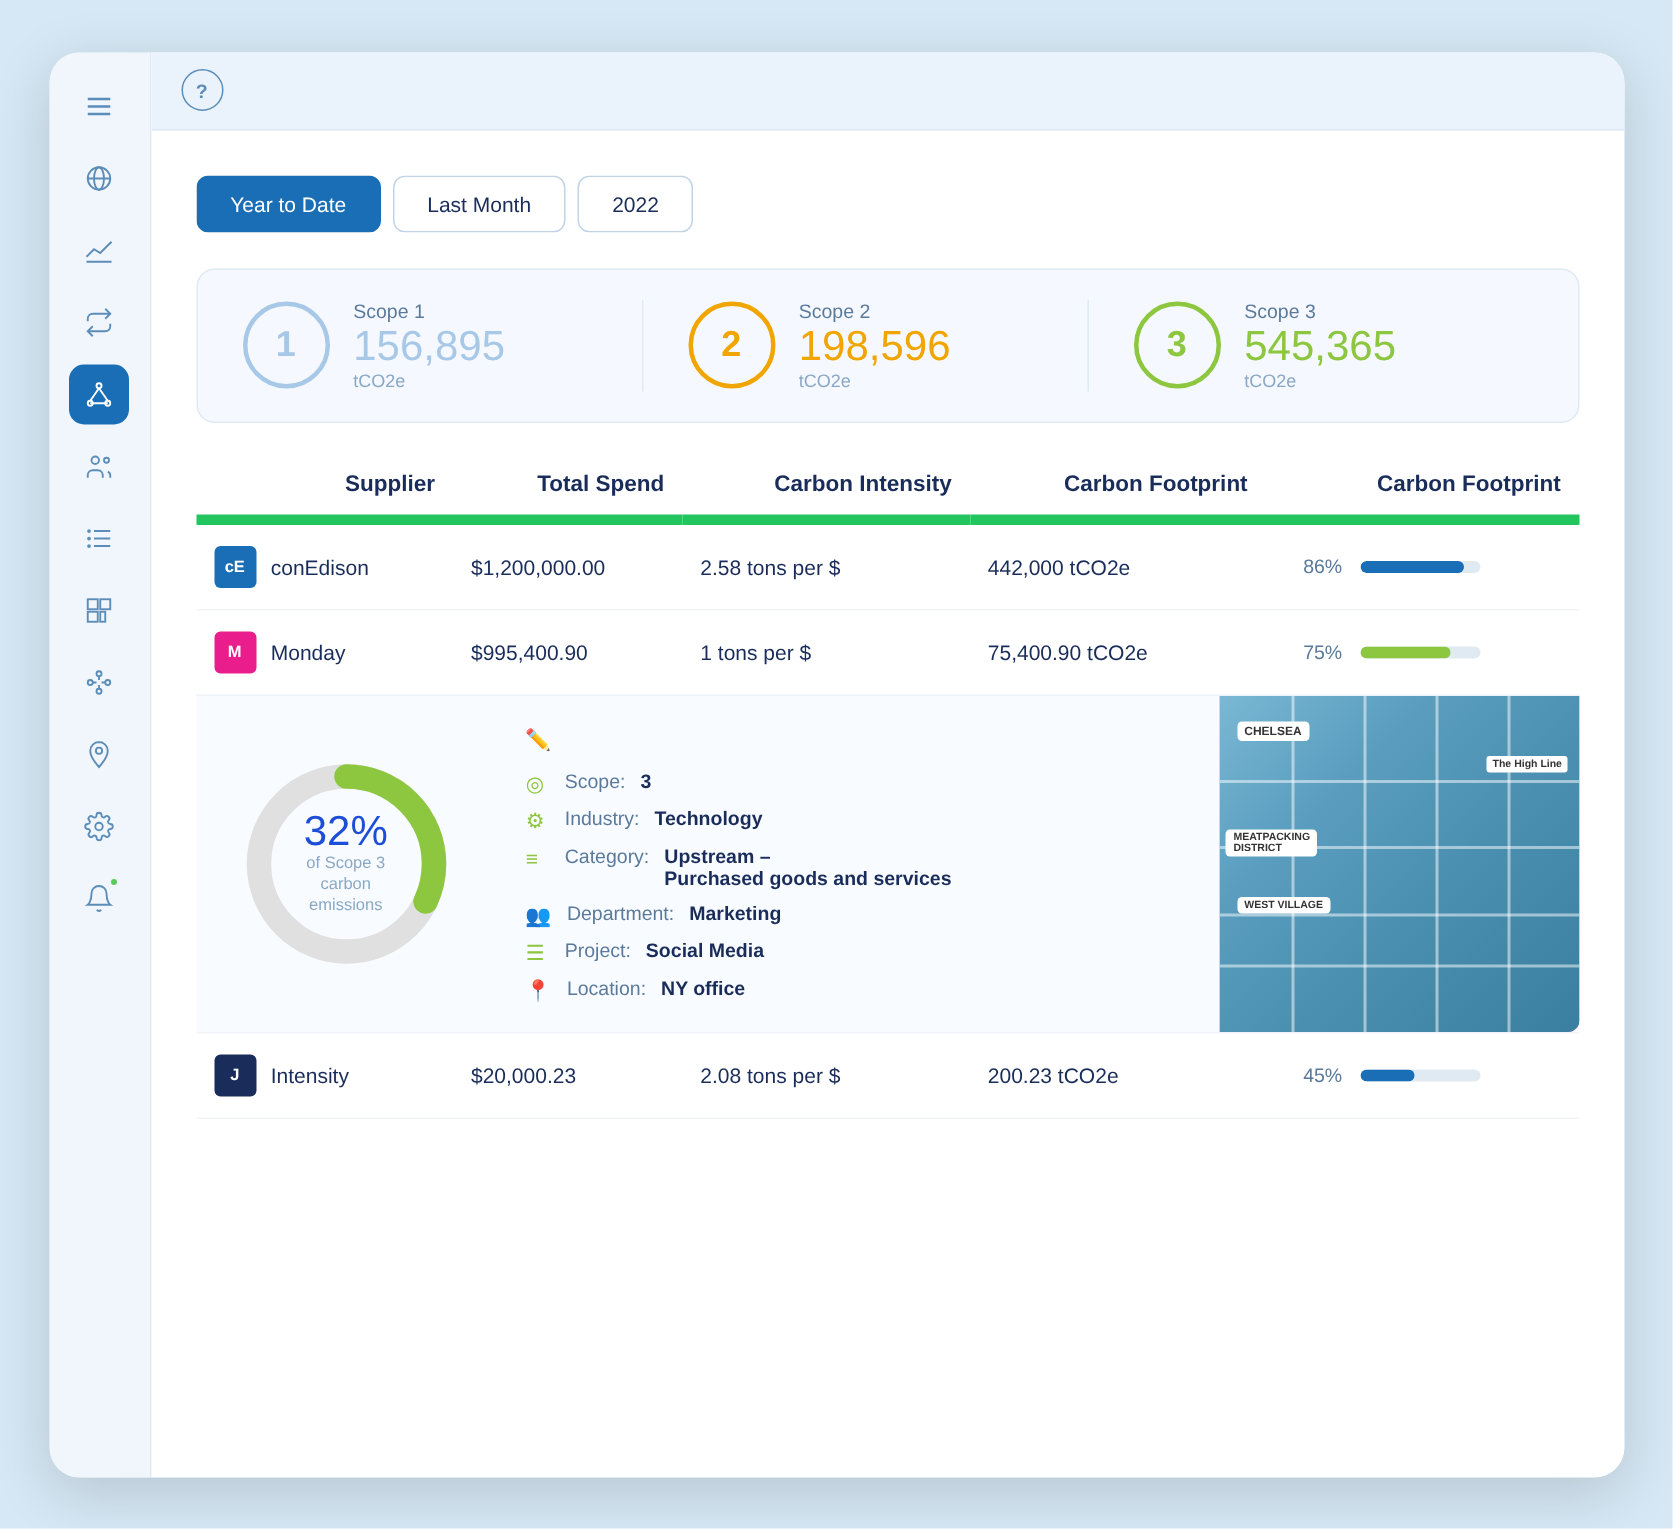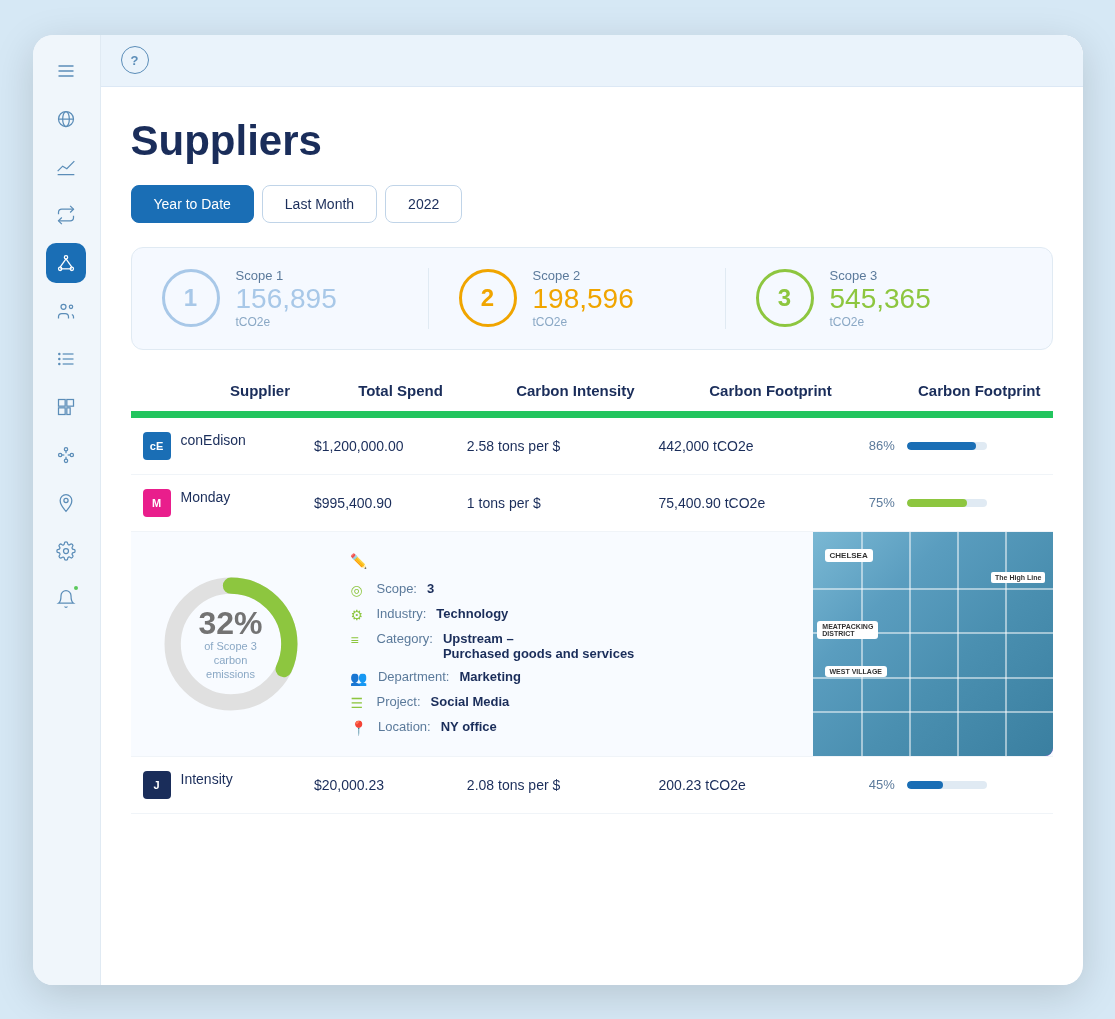--- a/index.html
+++ b/index.html
@@ -205,20 +205,21 @@
     }
     .suppliers-table td {
       padding: 14px 12px;
       font-size: 14px;
       color: #1a2d5a;
       border-bottom: 1px solid #f0f4f8;
       vertical-align: middle;
     }
     .supplier-name-cell {
       display: flex;
+      align-items: center;
       gap: 10px;
     }
     .supplier-logo {
       width: 28px;
       height: 28px;
       border-radius: 4px;
       display: flex;
       align-items: center;
       justify-content: center;
       font-size: 12px;
@@ -278,23 +279,23 @@
       transform: rotate(-90deg);
     }
     .donut-center {
       position: absolute;
       top: 50%;
       left: 50%;
       transform: translate(-50%, -50%);
       text-align: center;
     }
     .donut-pct {
-      font-size: 32px;
-      font-weight: 700;
-      color: #737373;
+      font-size: 28px;
+      font-weight: 400;
+      color: #1d4ed8;
       line-height: 1;
     }
     .donut-label {
       font-size: 11px;
       color: #8aa8c5;
       line-height: 1.3;
       text-align: center;
     }
     .detail-section {
       flex: 1;
@@ -461,21 +462,20 @@
     </div>
   </div>
 
   <div class="main-content">
 
     <div class="top-bar">
       <div class="help-icon">?</div>
     </div>
 
     <div class="content-area">
-      <h1 class="page-title">Suppliers</h1>
 
       <div class="time-filters">
         <button class="time-filter-btn active">Year to Date</button>
         <button class="time-filter-btn">Last Month</button>
         <button class="time-filter-btn">2022</button>
       </div>
 
       <div class="scope-cards">
         <div class="scope-card">
           <div class="scope-circle scope1">1</div>

